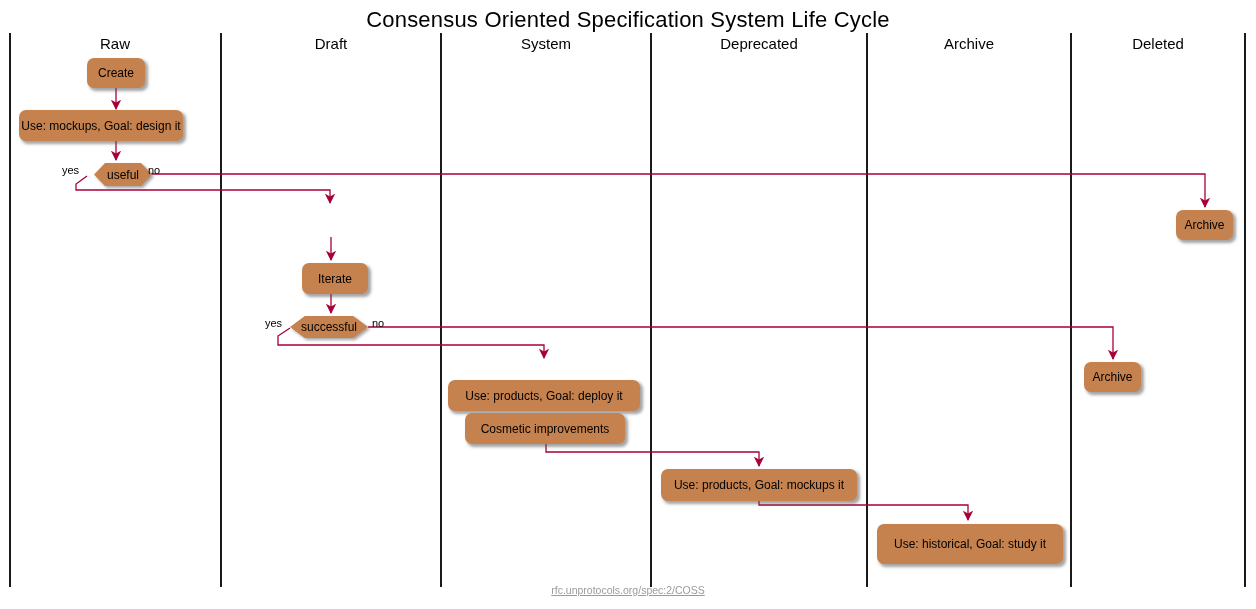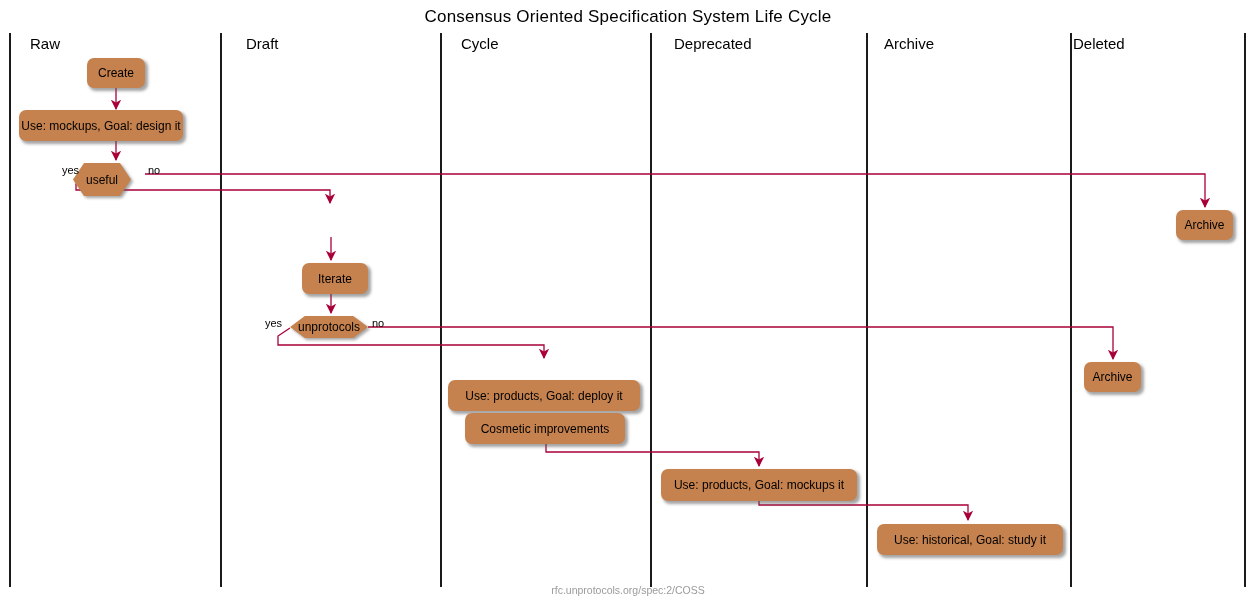--- a/index.html
+++ b/index.html
@@ -13,35 +13,36 @@
     position: relative;
     width: 1256px;
     height: 609px;
     background: var(--background, #fff);
     overflow: hidden;
   }
   .title {
     position: absolute;
     left: 0; right: 0; top: 7px;
     text-align: center;
-    font-size: 17px;
+    font-size: 22px;
     letter-spacing: 0.2px;
     color: var(--text, #000);
   }
   .lane-line {
     position: absolute;
     top: 33px;
     width: 2px;
     height: 554px;
     background: var(--lane-line, #1a1a1a);
   }
   .lane-label {
     position: absolute;
     top: 35px;
     width: 170px;
+    text-align: center;
     font-size: 15px;
     color: var(--text, #000);
   }
   .edges {
     position: absolute;
     left: 0; top: 0;
     width: 1256px;
     height: 609px;
   }
   .edges path.edge {
@@ -83,40 +84,41 @@
     font-size: 11px;
     color: var(--text, #000);
     white-space: nowrap;
   }
   .footer {
     position: absolute;
     left: 0; right: 0; top: 584px;
     text-align: center;
     font-size: 10.5px;
     color: var(--footer-text, #999);
+    text-decoration: underline;
   }
 </style>
 </head>
 <body>
 
 <div class="diagram">
 
   <div class="title">Consensus Oriented Specification System Life Cycle</div>
 
   <div class="lane-line" style="left:9px"></div>
   <div class="lane-line" style="left:220px"></div>
   <div class="lane-line" style="left:440px"></div>
   <div class="lane-line" style="left:650px"></div>
   <div class="lane-line" style="left:866px"></div>
   <div class="lane-line" style="left:1070px"></div>
   <div class="lane-line" style="left:1244px"></div>
 
   <div class="lane-label" style="left:30px">Raw</div>
   <div class="lane-label" style="left:246px">Draft</div>
-  <div class="lane-label" style="left:461px">Cycle</div>
+  <div class="lane-label" style="left:461px">System</div>
   <div class="lane-label" style="left:674px">Deprecated</div>
   <div class="lane-label" style="left:884px">Archive</div>
   <div class="lane-label" style="left:1073px">Deleted</div>
 
   <svg class="edges" viewBox="0 0 1256 609">
     <defs>
       <marker id="arrow" viewBox="0 0 10 10" refX="9" refY="5" markerWidth="8" markerHeight="8" orient="auto-start-reverse">
         <path class="arrowhead" d="M0,0 L10,5 L0,10 L2.8,5 Z"></path>
       </marker>
     </defs>
@@ -132,31 +134,31 @@
     <path class="edge" d="M546,444 V452 H759 V466" marker-end="url(#arrow)"></path>
     <path class="edge" d="M759,501 V505 H968 V520" marker-end="url(#arrow)"></path>
   </svg>
 
   <div class="node" style="left:87px;  top:58px;  width:58px;  height:30px">Create</div>
   <div class="node" style="left:19px;  top:110px; width:164px; height:31px">Use: mockups, Goal: design it</div>
   <div class="node" style="left:302px; top:263px; width:66px;  height:31px">Iterate</div>
   <div class="node" style="left:448px; top:380px; width:192px; height:31px">Use: products, Goal: deploy it</div>
   <div class="node" style="left:465px; top:413px; width:160px; height:31px">Cosmetic improvements</div>
   <div class="node" style="left:661px; top:469px; width:196px; height:32px">Use: products, Goal: mockups it</div>
-  <div class="node" style="left:877px; top:524px; width:186px; height:31px">Use: historical, Goal: study it</div>
+  <div class="node" style="left:877px; top:524px; width:186px; height:40px">Use: historical, Goal: study it</div>
   <div class="node" style="left:1176px;top:210px; width:57px;  height:30px">Archive</div>
   <div class="node" style="left:1084px;top:362px; width:57px;  height:30px">Archive</div>
 
-  <div class="hex-wrap" style="left:73px; top:163px; width:58px; height:33px">
+  <div class="hex-wrap" style="left:94px; top:163px; width:58px; height:23px">
     <div class="hex">useful</div>
   </div>
   <div class="branch-label" style="left:62px;  top:164px">yes</div>
   <div class="branch-label" style="left:148px; top:164px">no</div>
 
   <div class="hex-wrap" style="left:290px; top:316px; width:78px; height:22px">
-    <div class="hex">unprotocols</div>
+    <div class="hex">successful</div>
   </div>
   <div class="branch-label" style="left:265px; top:317px">yes</div>
   <div class="branch-label" style="left:372px; top:317px">no</div>
 
   <div class="footer">rfc.unprotocols.org/spec:2/COSS</div>
 
 </div>
 
 </body></html>

